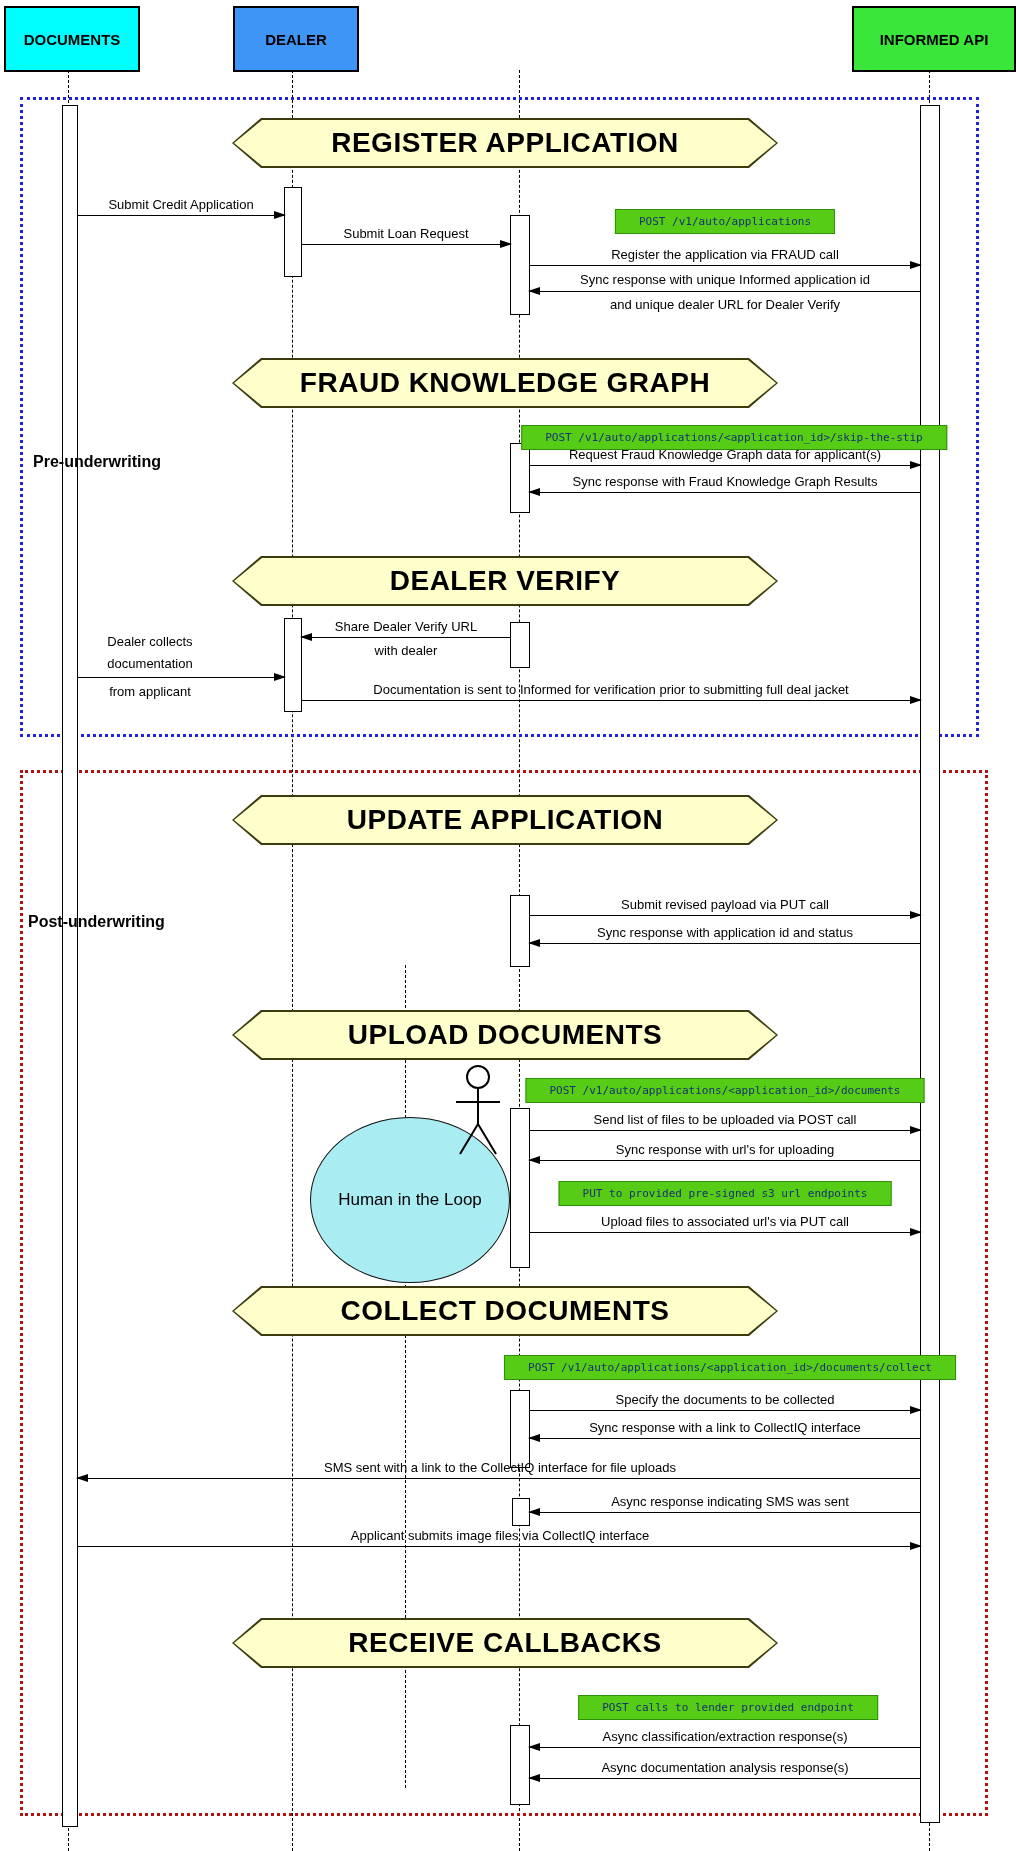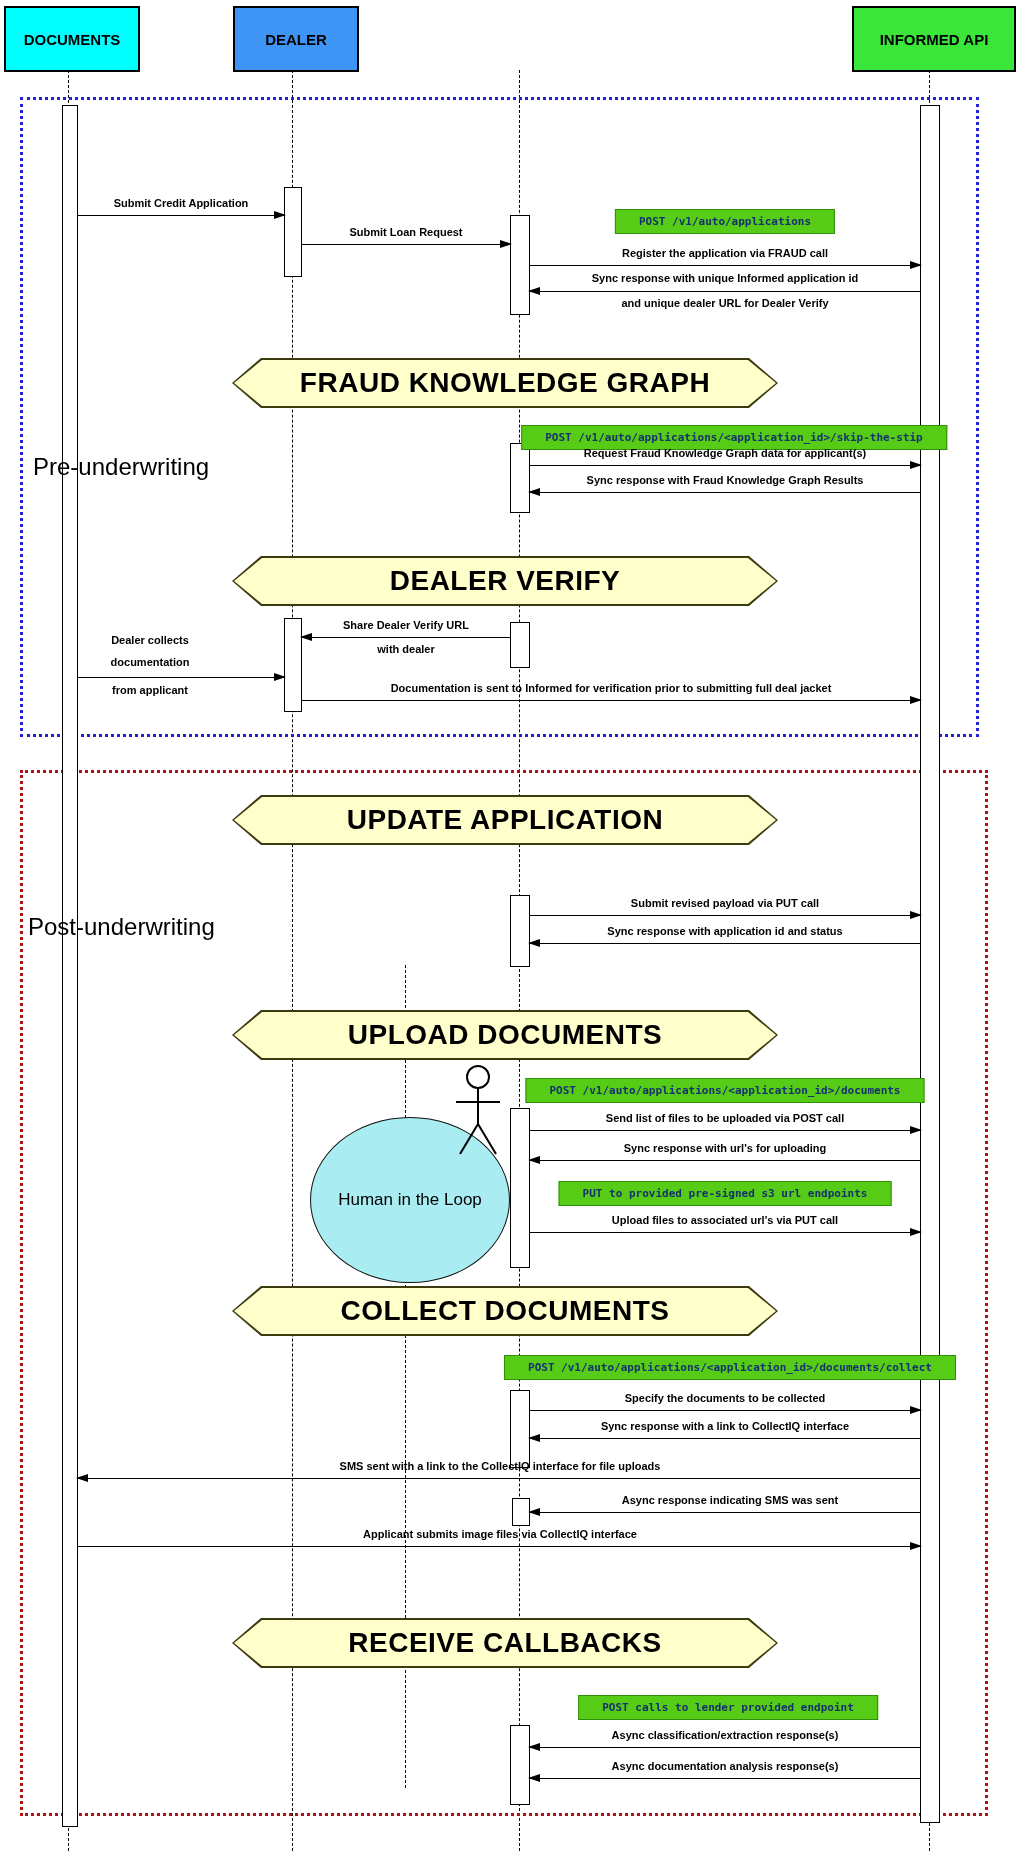--- a/index.html
+++ b/index.html
@@ -5,30 +5,30 @@
   html,body{margin:0;padding:0;background:#fff;}
   #diagram{position:relative;width:1016px;height:1851px;background:#fff;overflow:hidden;
            font-family:"Liberation Sans",sans-serif;color:#000;}
   .actor{position:absolute;top:6px;height:62px;border:2px solid #000;display:flex;
          align-items:center;justify-content:center;font-weight:bold;font-size:15px;z-index:5;}
   .lifeline{position:absolute;width:0;border-left:1.6px dashed #000;z-index:1;}
   .bar{position:absolute;background:#fff;border:1.6px solid #000;box-sizing:border-box;z-index:3;}
   .frame{position:absolute;z-index:2;pointer-events:none;}
   .frame.pre{border:3px dotted #2020dd;}
   .frame.post{border:3px dotted #b01111;}
-  .phase-label{position:absolute;font-weight:normal;font-size:24px;z-index:4;text-align:center;}
+  .phase-label{position:absolute;font-weight:bold;font-size:16px;z-index:4;text-align:center;}
   .banner{position:absolute;left:232px;width:546px;height:50px;background:#3b3b0e;z-index:6;
           clip-path:polygon(0 50%,29px 0,calc(100% - 29px) 0,100% 50%,calc(100% - 29px) 100%,29px 100%);}
   .banner .bt{position:absolute;inset:2px;background:#ffffcc;display:flex;align-items:center;
           justify-content:center;font-weight:bold;font-size:28px;letter-spacing:.5px;
           clip-path:polygon(0 50%,28px 0,calc(100% - 28px) 0,100% 50%,calc(100% - 28px) 100%,28px 100%);}
   .api{position:absolute;transform:translateX(-50%);background:#57cc16;border:1.5px solid #2f8f0a;
-       color:#15326e;font-family:"DejaVu Sans Mono",monospace;font-weight:bold;font-size:11px;
+       color:#15326e;font-family:"DejaVu Sans Mono",monospace;font-weight:normal;font-size:11px;
        padding:5px 23px;white-space:nowrap;z-index:7;}
-  .ml{position:absolute;transform:translateX(-50%);font-weight:bold;font-size:11px;
+  .ml{position:absolute;transform:translateX(-50%);font-weight:normal;font-size:13px;
       white-space:nowrap;z-index:7;}
   .arr{position:absolute;height:0;border-top:1.7px solid #000;z-index:6;}
   .arr.r::after{content:"";position:absolute;right:-2px;top:-5px;width:0;height:0;
       border-left:12px solid #000;border-top:4.5px solid transparent;border-bottom:4.5px solid transparent;}
   .arr.l::before{content:"";position:absolute;left:-2px;top:-5px;width:0;height:0;
       border-right:12px solid #000;border-top:4.5px solid transparent;border-bottom:4.5px solid transparent;}
   .ellipse{position:absolute;left:310px;top:1117px;width:198px;height:164px;border-radius:50%;
       background:#a9ecf2;border:1.6px solid #111;display:flex;align-items:center;justify-content:center;
       font-size:17px;z-index:5;}
   .stick{position:absolute;left:448px;top:1064px;z-index:6;}
@@ -65,20 +65,23 @@
   <div class="bar" style="left:510px;top:215px;width:20px;height:100px"></div>
   <div class="bar" style="left:510px;top:443px;width:20px;height:70px"></div>
   <div class="bar" style="left:510px;top:622px;width:20px;height:46px"></div>
   <div class="bar" style="left:284px;top:618px;width:18px;height:94px"></div>
   <div class="bar" style="left:510px;top:895px;width:20px;height:72px"></div>
   <div class="bar" style="left:510px;top:1108px;width:20px;height:160px"></div>
   <div class="bar" style="left:510px;top:1390px;width:20px;height:78px"></div>
   <div class="bar" style="left:512px;top:1498px;width:18px;height:28px"></div>
   <div class="bar" style="left:510px;top:1725px;width:20px;height:80px"></div>
 
+  <div class="banner" style="top:118px">
+      <div class="bt">REGISTER APPLICATION</div>
+    </div>
   <div class="banner" style="top:358px">
       <div class="bt">FRAUD KNOWLEDGE GRAPH</div>
     </div>
   <div class="banner" style="top:795px">
       <div class="bt">UPDATE APPLICATION</div>
     </div>
   <div class="banner" style="top:556px">
       <div class="bt">DEALER VERIFY</div>
     </div>
   <div class="banner" style="top:1010px">

